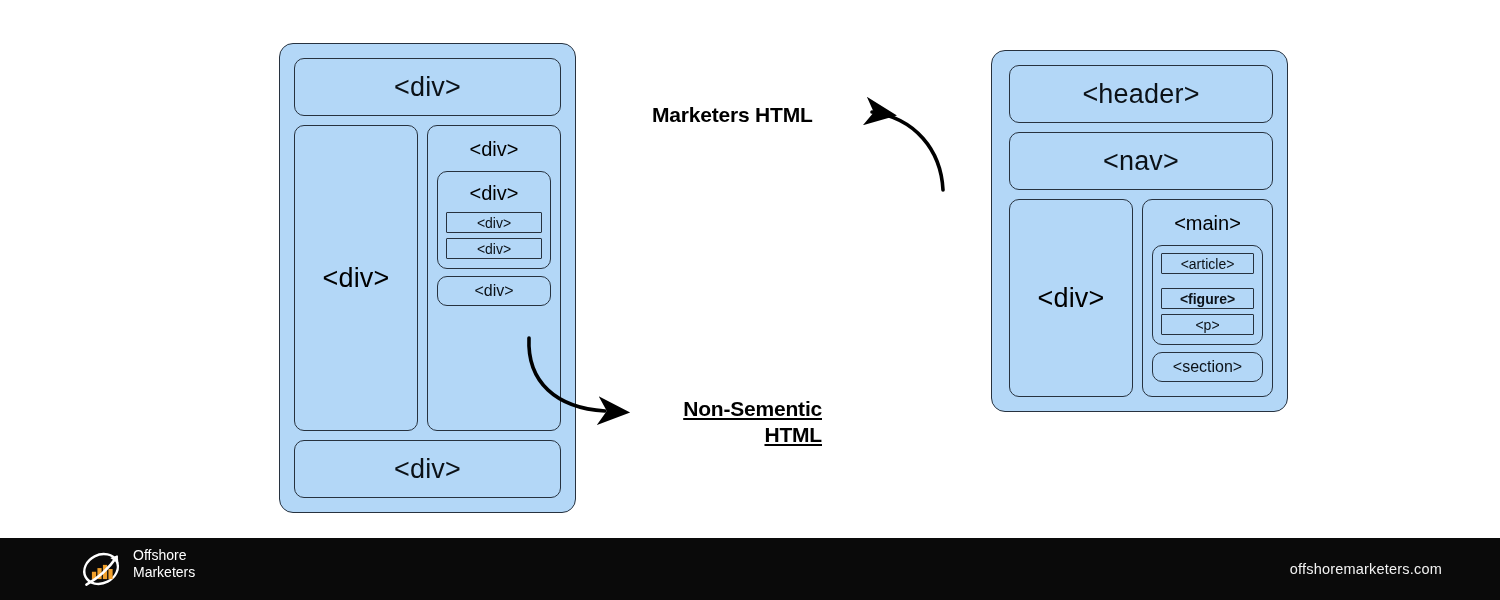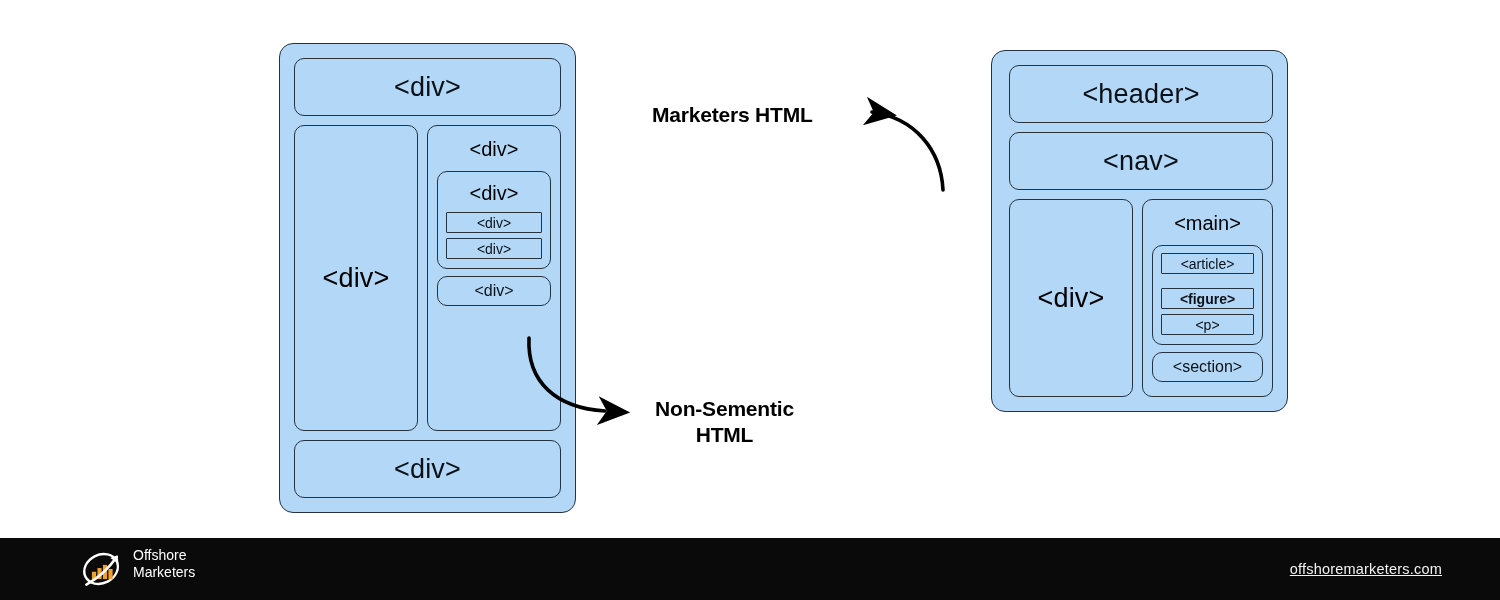--- a/index.html
+++ b/index.html
@@ -135,21 +135,21 @@
   .annot {
     position: absolute;
     font-weight: bold;
     color: #000000;
     font-size: 21px;
     line-height: 1.25;
     letter-spacing: -0.2px;
     white-space: pre-line;
   }
   #annot-semantic     { left: 652px; top: 102px; }
-  #annot-non-semantic { left: 627px; top: 396px; text-align: center; width: 195px; }
+  #annot-non-semantic { left: 627px; top: 396px; text-align: right; width: 195px; text-decoration: underline; }
 
   #arrows { position: absolute; left: 0; top: 0; width: 1500px; height: 600px; pointer-events: none; }
 
   
   #footer {
     position: absolute;
     left: 0; top: 538px;
     width: 1500px; height: 62px;
     background: #0a0a0a;
     display: flex;
@@ -157,21 +157,21 @@
     justify-content: space-between;
     padding: 0 58px 0 80px;
   }
   #brand { display: flex; gap: 9px; }
   #brand-text {
     color: #ffffff;
     font-size: 14px;
     line-height: 1.22;
     white-space: pre-line;
   }
-  #site-url { color: #f2f2f2; font-size: 14.5px; letter-spacing: .2px; text-decoration: underline; }
+  #site-url { color: #f2f2f2; font-size: 14.5px; letter-spacing: .2px; }
 </style>
 </head>
 <body>
 
 <div id="stage">
 
   <div class="panel" id="panel-left">
 
     <div class="box row-top tag-lg">&lt;div&gt;</div>
 

